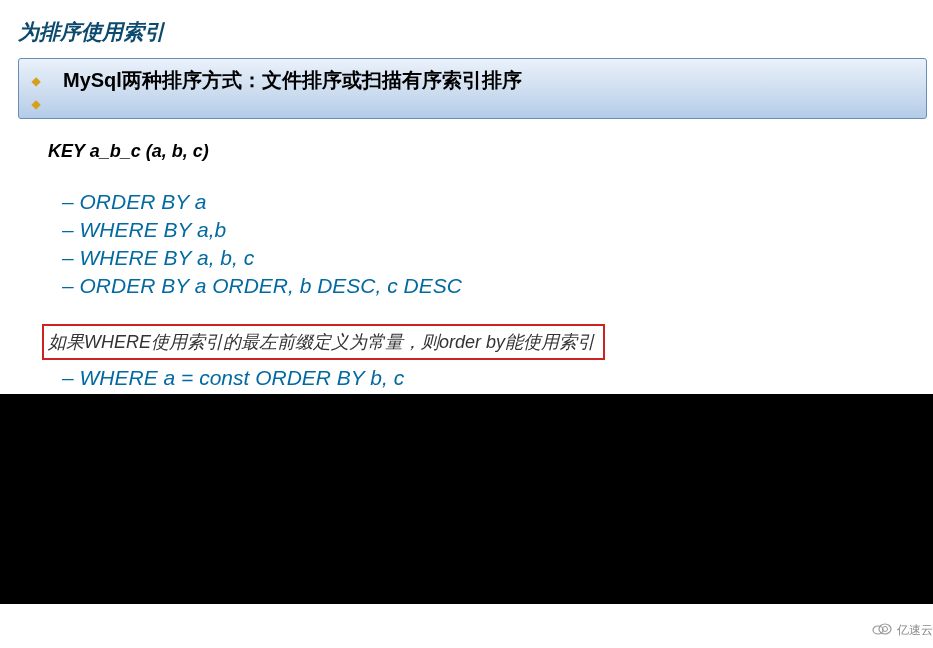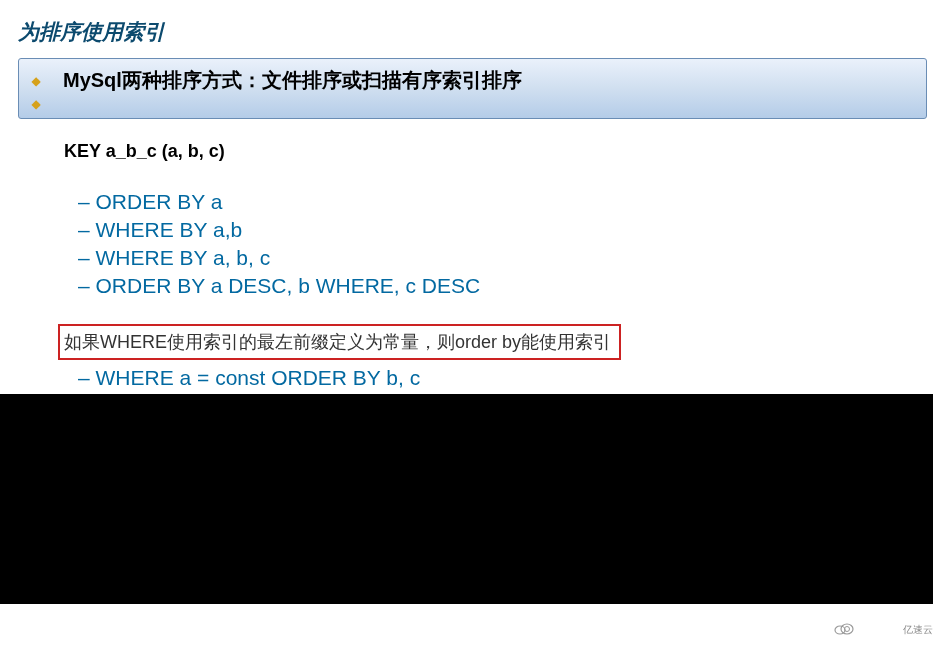--- a/index.html
+++ b/index.html
@@ -43,21 +43,22 @@
       justify-content: center;
       color: #d6a11a;
       font-size: 12px;
     }
     .bullet-text {
       font-size: 20px;
       font-weight: bold;
       color: #000;
     }
     .content-block {
-      padding: 18px 0 0 64px;
+      padding: 18px 0 0 48px;
+      font-style: italic;
     }
     .key-line {
       font-size: 18px;
       font-weight: bold;
       color: #000;
       margin-bottom: 26px;
     }
     .red-box {
       display: inline-block;
       border: 2px solid #cc2222;
@@ -86,24 +87,24 @@
     .watermark {
       position: absolute;
       right: 0;
       bottom: 0;
       width: 100px;
       height: 36px;
       background: rgba(255,255,255,0.85);
       border-top-left-radius: 6px;
       display: flex;
       align-items: center;
-      justify-content: space-between;
+      justify-content: flex-end;
       gap: 4px;
       color: #888;
-      font-size: 10px;
+      font-size: 12px;
     }
     .wm-icon {
       font-size: 18px;
       color: #888;
     }
     .truncated-line {
       font-size: 18px;
       color: #333;
       padding-left: 14px;
       height: 18px;
@@ -124,21 +125,21 @@
     <span class="bullet-icon">◆</span>
   </div>
 </div>
 
 <div class="content-block">
   <div class="key-line">KEY a_b_c (a, b, c)</div>
 
   <div class="example-line">– ORDER BY a</div>
   <div class="example-line">– WHERE BY a,b</div>
   <div class="example-line">– WHERE BY a, b, c</div>
-  <div class="example-line">– ORDER BY a DESC, b WHERE, c DESC</div>
+  <div class="example-line">– ORDER BY a ORDER, b DESC, c DESC</div>
 
   <div class="section-gap"></div>
 
   <div class="red-box">如果WHERE使用索引的最左前缀定义为常量，则order by能使用索引</div>
   <div class="example-line">– WHERE a = const ORDER BY b, c</div>
   <div class="truncated-line">– WHERE a = const AND b = const ORDER BY c</div>
 </div>
 
 <div class="black-band"></div>
 

